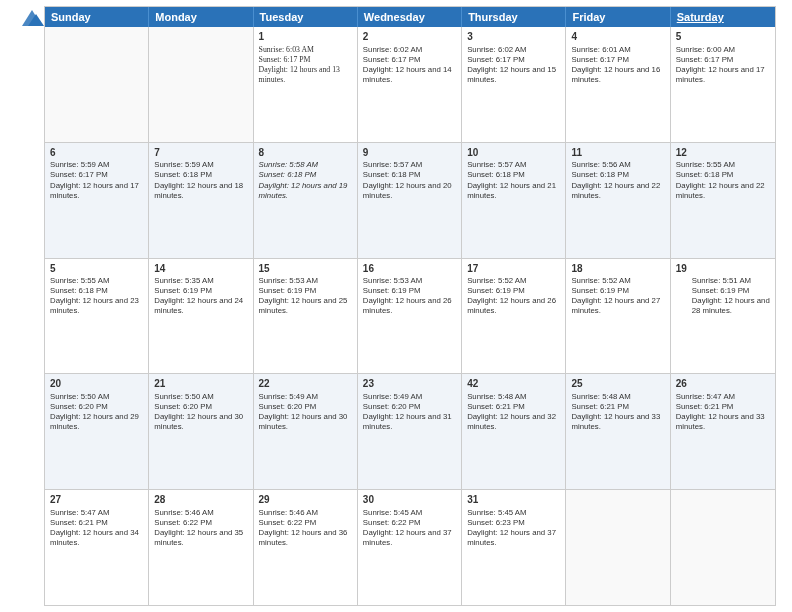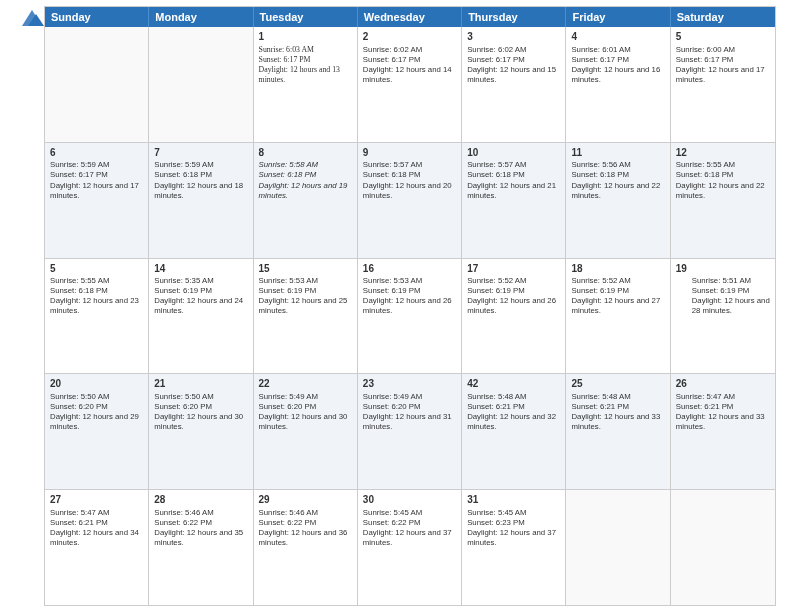--- a/index.html
+++ b/index.html
@@ -52,21 +52,21 @@
       background: #2a72b8;
     }
     .cal-header-cell {
       color: #fff;
       font-size: 11px;
       font-weight: bold;
       padding: 4px 6px;
       border-right: 1px solid #4a8fd0;
       text-align: left;
     }
-    .cal-header-cell:last-child { border-right: none; }
+    .cal-header-cell:last-child { border-right: none; text-decoration: underline; }
     .cal-body {
       flex: 1;
       display: flex;
       flex-direction: column;
     }
     .cal-row {
       display: grid;
       grid-template-columns: repeat(7, 1fr);
       flex: 1;
       border-top: 1px solid #ccc;

